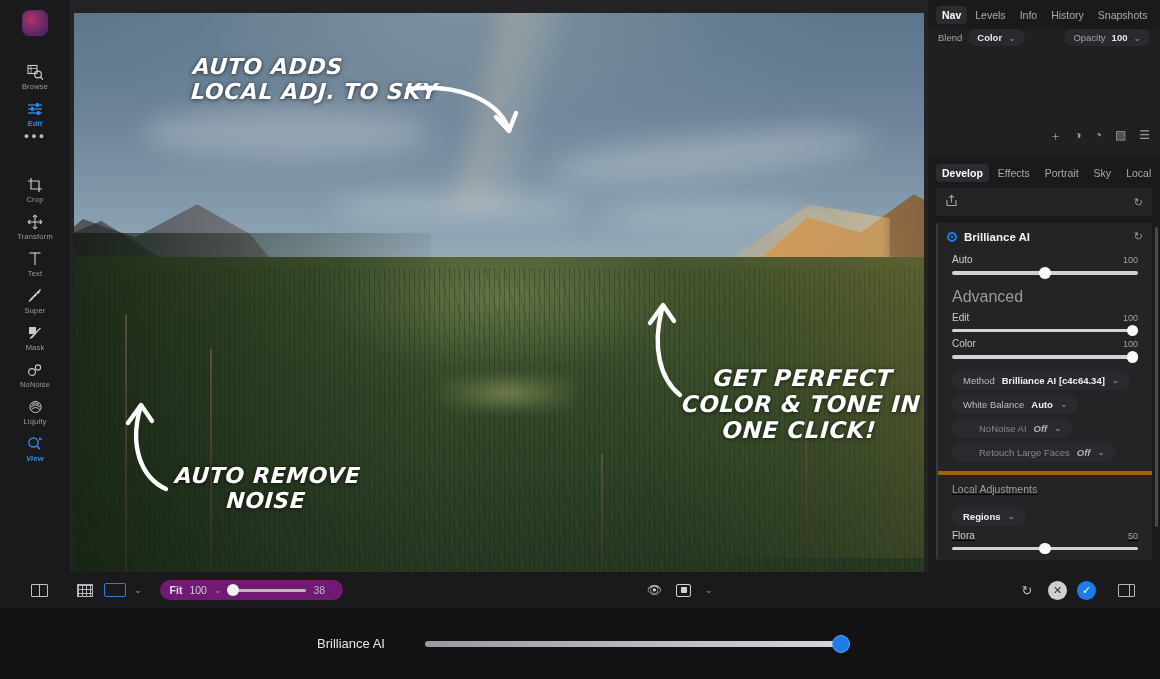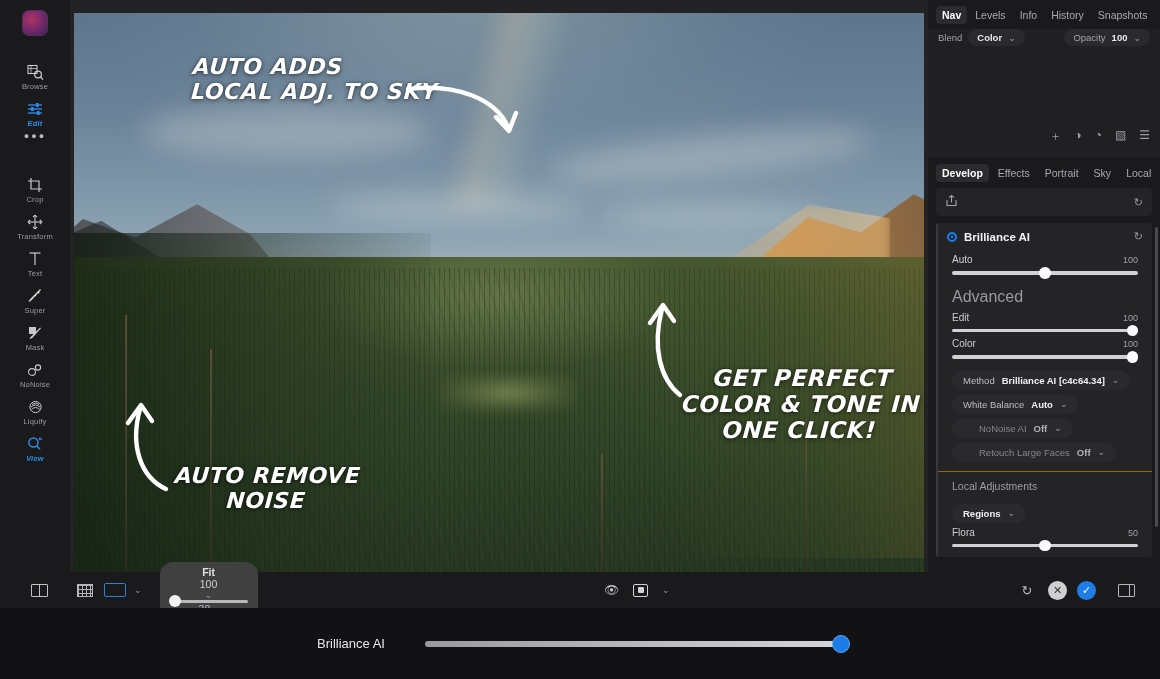--- a/index.html
+++ b/index.html
@@ -187,22 +187,22 @@
   .view-box { width: 17px; height: 13px; border: 1.4px solid #c2c2c6; border-radius: 1px; position: relative; }
   .view-box:after { content:""; position:absolute; left:50%; top:0; bottom:0; width:1.4px; background:#c2c2c6; }
   .grid-ico {
     width: 16px; height: 13px; border: 1.2px solid #b6b6ba;
     background-image: linear-gradient(#b6b6ba 1px, transparent 1px), linear-gradient(90deg,#b6b6ba 1px, transparent 1px);
     background-size: 4px 4px;
   }
   .sel-box { width: 22px; height: 14px; border: 1.6px solid #2e7fd6; border-radius: 2px; }
   .chev { color: #9d9da1; font-size: 9px; }
   .fit-pill {
-    display: flex; align-items: center; 
-    background: #404040; border-radius: 13px; padding: 4px 10px; flex-direction: column;
+    display: flex; align-items: center; gap: 7px;
+    background: #701a75; border-radius: 13px; padding: 4px 10px;
   }
   .fit-lbl { font-size: 10.5px; color: #e2e2e5; font-weight: bold; }
   .fit-val { font-size: 10.5px; color: #cfcfd3; }
   .zoom-track { width: 78px; height: 3px; background: #b9b9bd; border-radius: 2px; position: relative; }
   .zoom-knob { position: absolute; left: -1px; top: -4.5px; width: 12px; height: 12px; border-radius: 50%; background: #f2f2f4; }
   .zoom-num { font-size: 10.5px; color: #b9b9bd; min-width: 20px; }
   .eye-ico { font-size: 12px; color: #c8c8cc; }
   .compare-ico {
     width: 15px; height: 13px; border: 1.6px solid #d2d2d6; border-radius: 2px;
     display: flex; align-items: center; justify-content: center;
@@ -326,22 +326,22 @@
   }
   .group-lbl { font-size: 16px; color: #9b9b9f; padding: 11px 14px 2px; }
   .opt-row { padding: 4px 14px 0; }
   .opt-pill {
     display: inline-flex; align-items: center; gap: 7px;
     background: #2a2a2e; border-radius: 12px; padding: 4px 11px; cursor: pointer;
   }
   .opt-lbl { font-size: 9.5px; color: #bcbcc0; }
   .opt-val { font-size: 9.5px; color: #f0f0f3; font-weight: bold; }
   .opt-pill.dim .opt-lbl { color: #86868a; padding-left: 16px; }
-  .opt-pill.dim .opt-val { color: #b4b4b8; }
-  .la-section { border-top: 1px solid #a16207; margin-top: 9px; padding-top: 8px; }
+  .opt-pill.dim .opt-val { color: #b4b4b8; font-style: italic; }
+  .la-section { border-top: 4px solid #a16207; margin-top: 9px; padding-top: 8px; text-decoration: underline; }
   .la-title { font-size: 10.5px; color: #9e9ea2; padding: 0 14px 7px; }
   .scrollbar {
     position: absolute; right: 2px; top: 4px; width: 3px; height: 300px;
     background: #4a4a4e; border-radius: 2px;
   }
 </style>
 </head>
 <body>
 
 <div id="app">

